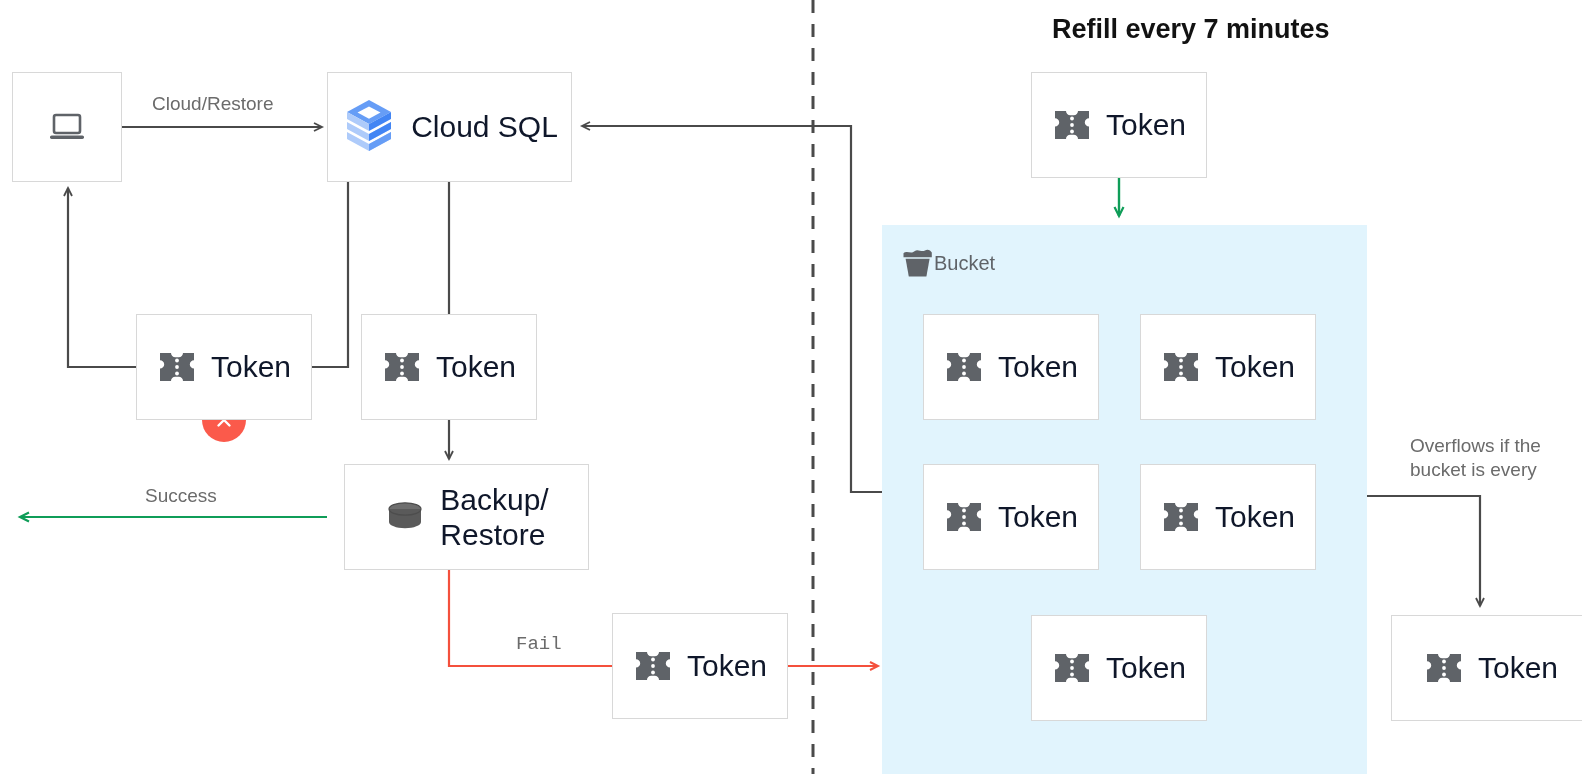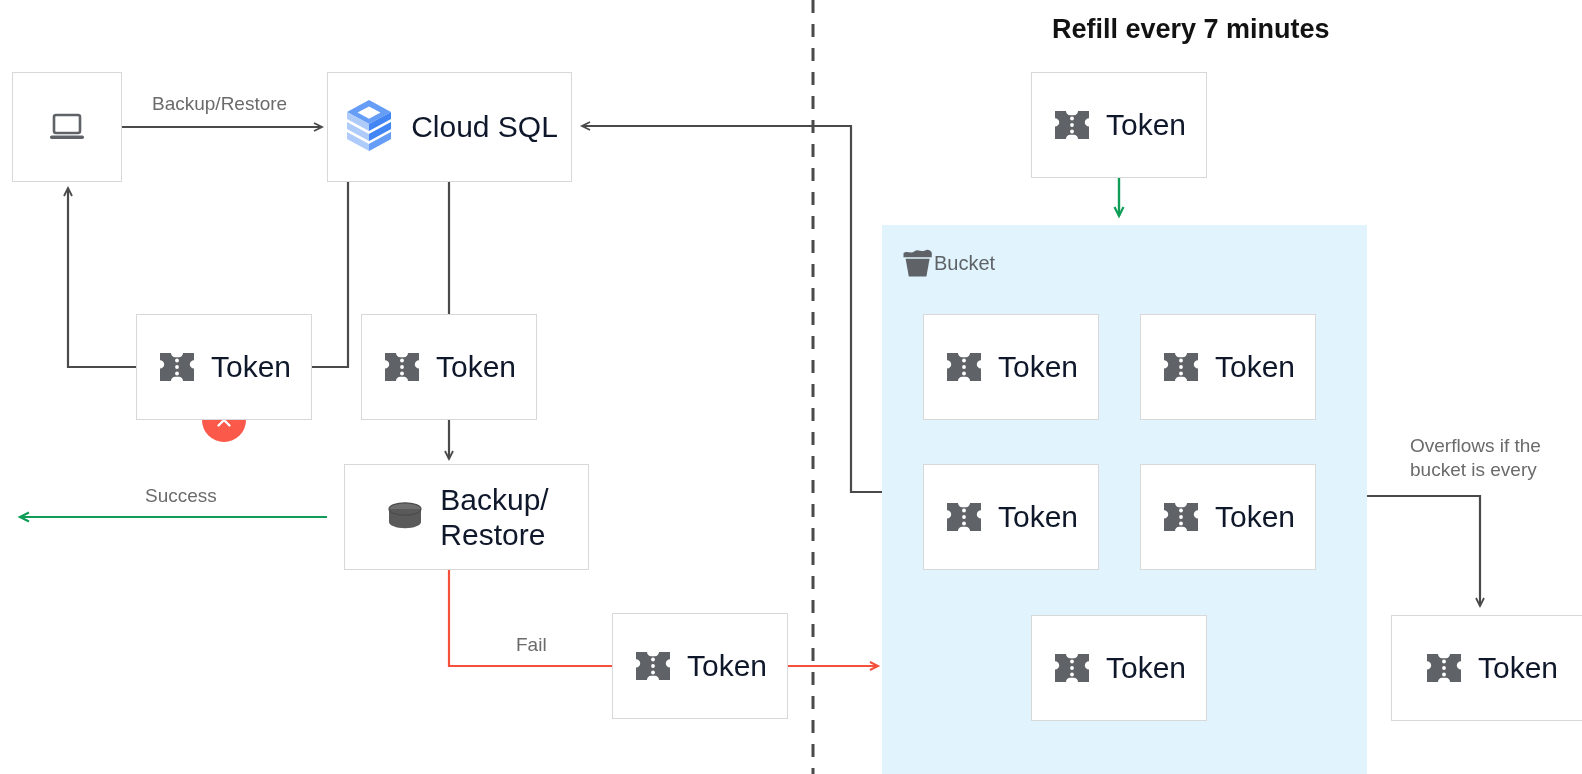--- a/index.html
+++ b/index.html
@@ -278,20 +278,20 @@
                v7.2 a4.2 4.2 0 0 0 0 8.4 V31 h-11 a4.2 4.2 0 0 0 -4.2 -4.2
                h-3.6 A4.2 4.2 0 0 0 14 31 H3 v-12.4 a4.2 4.2 0 0 0 0 -8.4 Z" fill="#5f6368"></path>
       <circle cx="20" cy="10.5" r="1.9" fill="#ffffff"></circle>
       <circle cx="20" cy="17" r="1.9" fill="#ffffff"></circle>
       <circle cx="20" cy="23.5" r="1.9" fill="#ffffff"></circle>
     </svg>
         <span class="node-label">Token</span>
       </div>
     </div>
   <div id="labels-host">
-      <div class="edge-label" style="left: 152px; top: 92px;">Backup/Restore</div>
+      <div class="edge-label" style="left: 152px; top: 92px;">Cloud/Restore</div>
       <div class="edge-label" style="left: 145px; top: 484px;">Success</div>
-      <div class="edge-label" style="left: 516px; top: 633px;">Fail</div>
+      <div class="edge-label" style="left: 516px; top: 633px; font-family: Liberation Mono, monospace;">Fail</div>
       <div class="edge-label" style="left: 1410px; top: 434px;">Overflows if the
 bucket is every</div>
     </div>
 
 </div>
 
 </body></html>

